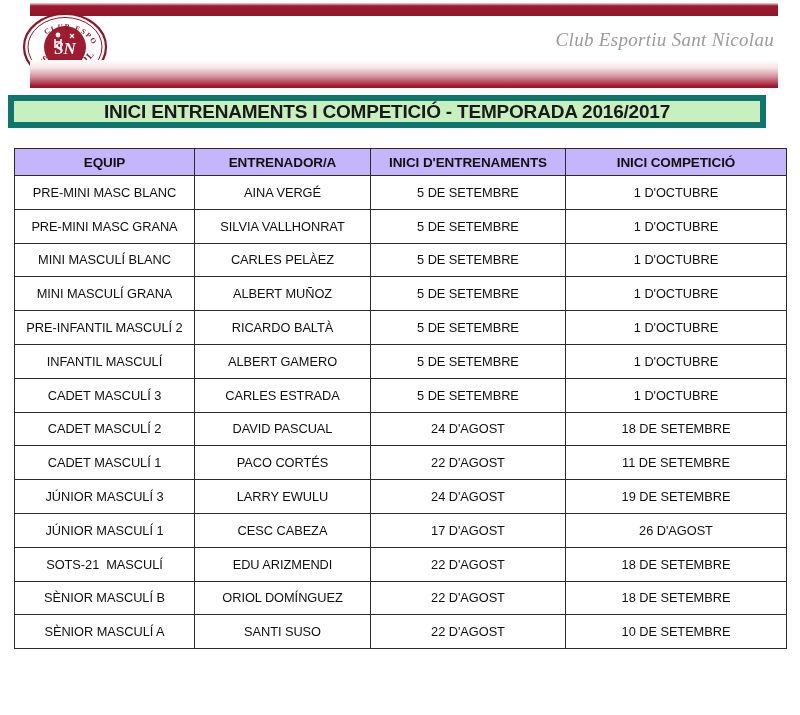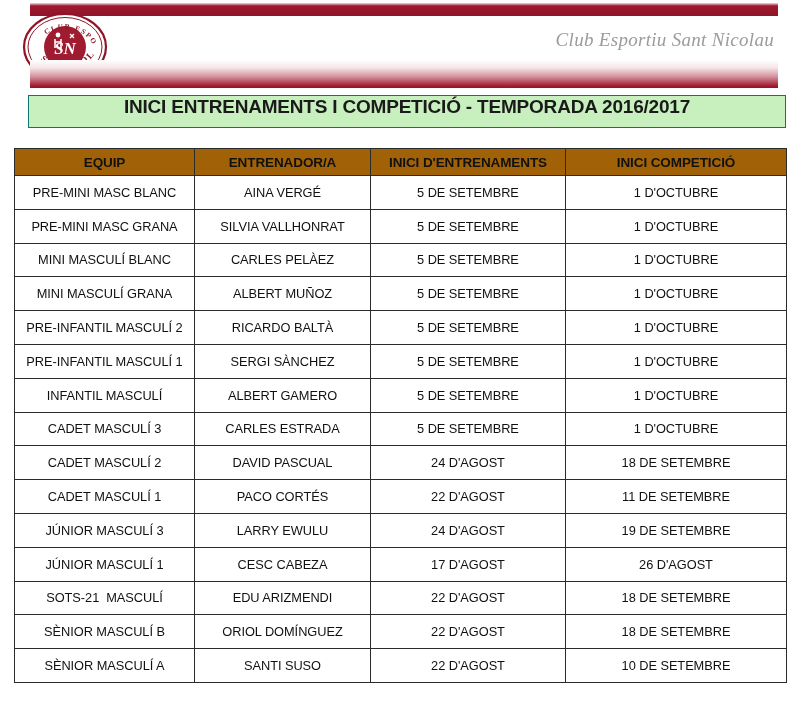--- a/index.html
+++ b/index.html
@@ -56,27 +56,27 @@
     font-style: italic;
     font-size: 19px;
     color: #9b9b9b;
     letter-spacing: 0.3px;
     white-space: nowrap;
   }
 
   
   .title-box {
     position: absolute;
-    left: 28px;
+    left: 8px;
     top: 95px;
     width: 758px;
     height: 33px;
     box-sizing: border-box;
     background: #c8f0bf;
-    border: 1px solid #0f766e;
+    border: 6px solid #0f766e;
     display: flex;
     align-items: flex-start;
     justify-content: center;
   }
   .title-text {
     font-family: "Liberation Sans", sans-serif;
     font-size: 19px;
     font-weight: bold;
     color: #1a1a1a;
     letter-spacing: -0.2px;
@@ -94,21 +94,21 @@
     border-collapse: collapse;
     table-layout: fixed;
     width: 772px;
   }
   table.schedule col.c1 { width: 180px; }
   table.schedule col.c2 { width: 176px; }
   table.schedule col.c3 { width: 195px; }
   table.schedule col.c4 { width: 221px; }
 
   table.schedule th {
-    background: #a16207;
+    background: #c4b5fd;
     border: 1px solid #2b2b2b;
     height: 26px;
     font-family: "Liberation Sans", sans-serif;
     font-size: 13.5px;
     font-weight: bold;
     color: #111111;
     text-align: center;
     letter-spacing: -0.1px;
     padding: 0 2px;
     white-space: nowrap;
@@ -204,26 +204,20 @@
         <td>5 DE SETEMBRE</td>
         <td>1 D'OCTUBRE</td>
       </tr>
       <tr>
         <td>PRE-INFANTIL MASCULÍ 2</td>
         <td>RICARDO BALTÀ</td>
         <td>5 DE SETEMBRE</td>
         <td>1 D'OCTUBRE</td>
       </tr>
       <tr>
-        <td>PRE-INFANTIL MASCULÍ 1</td>
-        <td>SERGI SÀNCHEZ</td>
-        <td>5 DE SETEMBRE</td>
-        <td>1 D'OCTUBRE</td>
-      </tr>
-      <tr>
         <td>INFANTIL MASCULÍ</td>
         <td>ALBERT GAMERO</td>
         <td>5 DE SETEMBRE</td>
         <td>1 D'OCTUBRE</td>
       </tr>
       <tr>
         <td>CADET MASCULÍ 3</td>
         <td>CARLES ESTRADA</td>
         <td>5 DE SETEMBRE</td>
         <td>1 D'OCTUBRE</td>

